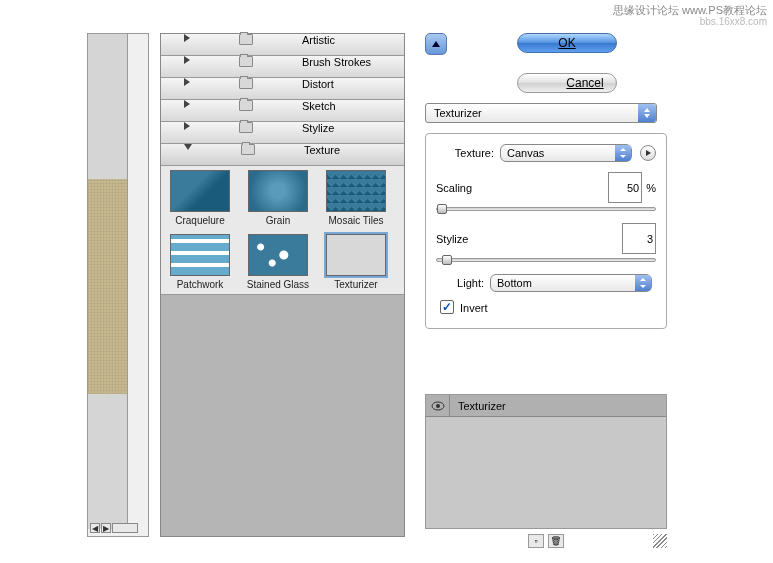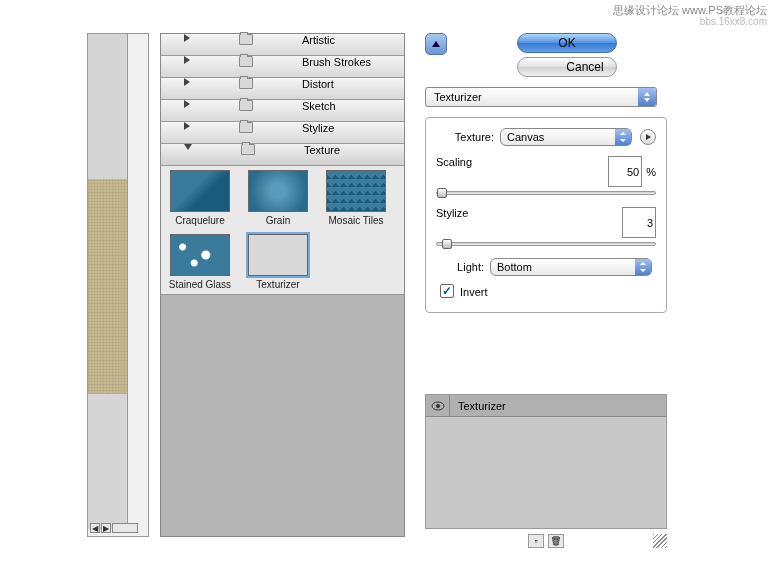--- a/index.html
+++ b/index.html
@@ -30,21 +30,21 @@
 .grain { background: radial-gradient(circle, #5a9aba 20%, #2a6a8a 80%); }
 .mosaic { background: #3a7a9a; background-image: linear-gradient(45deg, #1a5a7a 25%, transparent 25%), linear-gradient(-45deg, #1a5a7a 25%, transparent 25%); background-size: 8px 8px; }
 .patch { background: repeating-linear-gradient(0deg, #6ac 0 8px, #fff 8px 12px), repeating-linear-gradient(90deg, #6ac 0 8px, #fff 8px 12px); }
 .stained { background: #3a7a9a; background-image: radial-gradient(circle at 20% 30%, #fff 3px, transparent 4px), radial-gradient(circle at 60% 50%, #fff 4px, transparent 5px), radial-gradient(circle at 40% 70%, #fff 3px, transparent 4px); }
 .textur { background: linear-gradient(#5a9aba, #2a6a8a); }
 
 .settings-panel { position: absolute; left: 425px; top: 33px; width: 242px; }
 .top-row { display: flex; align-items: flex-start; gap: 20px; margin-bottom: 10px; }
 .collapse-btn { width: 22px; height: 22px; background: linear-gradient(#a8c8f0, #6898d8); border: 1px solid #5878b0; border-radius: 5px; display: flex; align-items: center; justify-content: center; cursor: pointer; }
 .collapse-btn span { width: 0; height: 0; border-left: 4px solid transparent; border-right: 4px solid transparent; border-bottom: 6px solid #003; }
-.btns { display: flex; flex-direction: column; gap: 4px; flex: 1; align-items: center; }
+.btns { display: flex; flex-direction: column; gap: 20px; flex: 1; align-items: center; text-decoration: underline; }
 .aqua-btn { width: 100px; height: 20px; border-radius: 10px; border: 1px solid #4870a8; text-align: center; line-height: 18px; cursor: pointer; font-size: 12px; }
 .aqua-btn.primary { background: linear-gradient(#b0d8ff, #5090e0 50%, #3878d0 51%, #60a0f0); color: #000; }
 .aqua-btn.secondary { background: linear-gradient(#fff, #e0e0e0 50%, #d0d0d0 51%, #f0f0f0); color: #000; border-color: #999; padding-left: 36px; }
 
 .dropdown-row { margin-bottom: 10px; }
 .aqua-select { width: 232px; height: 20px; background: linear-gradient(#fff, #e8e8e8); border: 1px solid #888; border-radius: 3px; display: flex; align-items: center; padding-left: 8px; position: relative; cursor: pointer; }
 .aqua-select .arrows { position: absolute; right: 0; top: 0; width: 18px; height: 100%; background: linear-gradient(#a0c0f0, #5080d0); border-radius: 0 3px 3px 0; display: flex; flex-direction: column; align-items: center; justify-content: center; gap: 1px; }
 .aqua-select .arrows::before { content: ''; border-left: 3px solid transparent; border-right: 3px solid transparent; border-bottom: 4px solid #fff; margin-bottom: 1px; }
 .aqua-select .arrows::after { content: ''; border-left: 3px solid transparent; border-right: 3px solid transparent; border-top: 4px solid #fff; }
 
@@ -52,21 +52,21 @@
 .fieldset-row { display: flex; align-items: center; margin-bottom: 10px; }
 .fieldset-label { width: 58px; text-align: right; }
 .inline-select { flex: 1; height: 18px; background: linear-gradient(#fff, #e8e8e8); border: 1px solid #888; border-radius: 6px; display: flex; align-items: center; padding-left: 6px; position: relative; margin: 0 4px 0 6px; cursor: pointer; }
 .inline-select .arrows { position: absolute; right: 0; top: 0; width: 16px; height: 100%; background: linear-gradient(#a0c0f0, #5080d0); border-radius: 0 3px 3px 0; }
 .inline-select .arrows::before { content: ''; position: absolute; left: 5px; top: 3px; border-left: 3px solid transparent; border-right: 3px solid transparent; border-bottom: 3px solid #fff; }
 .inline-select .arrows::after { content: ''; position: absolute; left: 5px; bottom: 3px; border-left: 3px solid transparent; border-right: 3px solid transparent; border-top: 3px solid #fff; }
 .play-btn { width: 16px; height: 16px; border: 1px solid #888; border-radius: 50%; background: linear-gradient(#fff, #ddd); display: flex; align-items: center; justify-content: center; margin-left: 4px; cursor: pointer; }
 .play-btn::after { content: ''; border-top: 3px solid transparent; border-bottom: 3px solid transparent; border-left: 5px solid #333; margin-left: 1px; }
 
 .slider-row { margin-bottom: 12px; }
-.slider-top { display: flex; justify-content: space-between; margin-bottom: 2px; }
+.slider-top { display: flex; justify-content: space-between; align-items: center; margin-bottom: 2px; }
 .num-input { width: 34px; height: 31px; border: 1px solid #888; background: #fff; padding: 8px 2px; text-align: right; font-size: 11px; }
 .pct { margin-left: 4px; }
 .slider-track { height: 4px; background: linear-gradient(#ccc, #eee); border: 1px solid #999; border-radius: 2px; position: relative; margin-top: 4px; }
 .slider-thumb { position: absolute; top: -4px; width: 10px; height: 10px; background: linear-gradient(#fff, #bbb); border: 1px solid #666; border-radius: 2px; cursor: pointer; }
 
 .check-row { display: flex; align-items: flex-end; margin-top: 8px; padding-left: 4px; }
 .checkbox { width: 14px; height: 14px; border: 1px solid #666; background: #fff; border-radius: 2px; display: flex; align-items: center; justify-content: center; margin-right: 6px; cursor: pointer; }
 .checkbox.checked::after { content: '✓'; color: #0050c0; font-size: 12px; font-weight: bold; }
 
 .layers-panel { position: absolute; left: 425px; top: 394px; width: 242px; height: 135px; border: 1px solid #999; background: #c8c8c8; }
@@ -133,20 +133,24 @@
       </div>
     <div class="thumb">
         <div class="thumb-img grain"></div>
         <div class="thumb-label">Grain</div>
       </div>
     <div class="thumb">
         <div class="thumb-img mosaic"></div>
         <div class="thumb-label">Mosaic Tiles</div>
       </div>
     <div class="thumb">
+        <div class="thumb-img patch"></div>
+        <div class="thumb-label">Patchwork</div>
+      </div>
+    <div class="thumb">
         <div class="thumb-img stained"></div>
         <div class="thumb-label">Stained Glass</div>
       </div>
     <div class="thumb selected">
         <div class="thumb-img textur"></div>
         <div class="thumb-label">Texturizer</div>
       </div>
   </div>
 </div>
 

